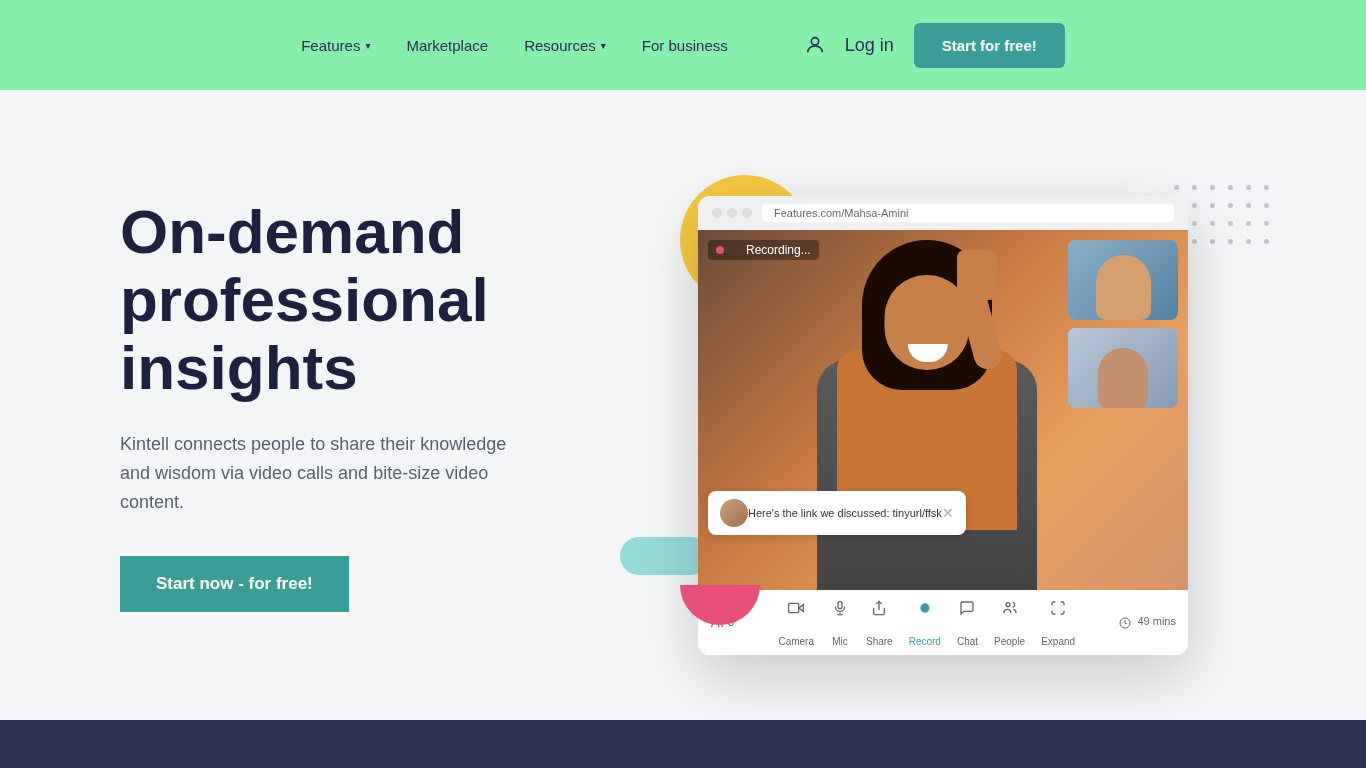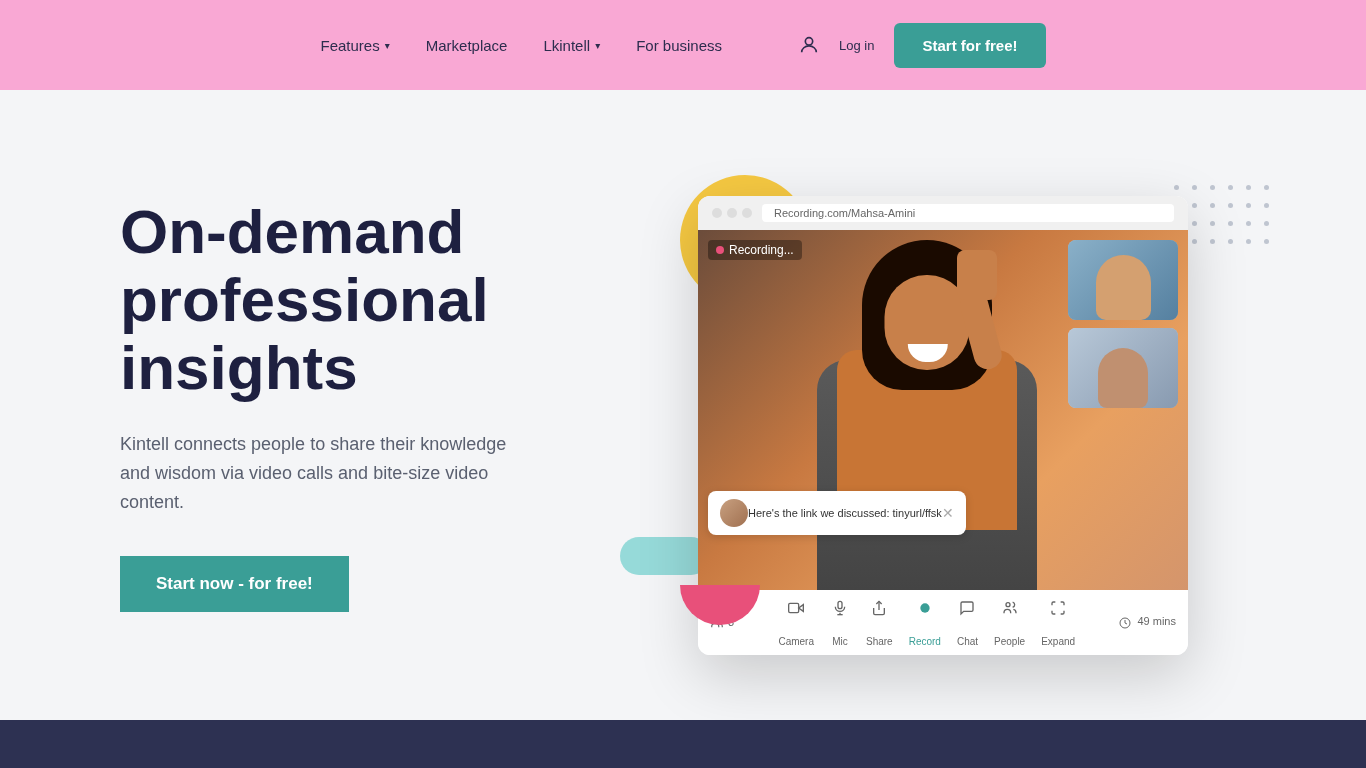--- a/index.html
+++ b/index.html
@@ -3,21 +3,21 @@
   <meta charset="utf-8">
   <style>
     * { margin: 0; padding: 0; box-sizing: border-box; }
     body { font-family: -apple-system, BlinkMacSystemFont, 'Segoe UI', sans-serif; background: #f4f5f7; overflow-x: hidden; }
 
     
     nav {
       display: flex;
       align-items: center;
       justify-content: center;
-      background: #f9a8d4;
+      background: #86efac;
       padding: 0 40px;
       height: 90px;
       position: relative;
     }
     .nav-inner {
       display: flex;
       align-items: center;
       gap: 36px;
     }
     .nav-link {
@@ -38,21 +38,21 @@
       display: flex;
       align-items: center;
       gap: 20px;
       margin-left: 40px;
     }
     .login-btn {
       display: flex;
       align-items: center;
       gap: 19px;
       color: #2d2d4e;
-      font-size: 13px;
+      font-size: 18px;
       font-weight: 500;
       cursor: pointer;
       background: none;
       border: none;
     }
     .start-btn {
       background: #3a9e96;
       color: white;
       font-size: 15px;
       font-weight: 600;
@@ -223,21 +223,21 @@
       position: relative;
     }
 
     
     .recording-badge {
       position: absolute;
       top: 10px;
       left: 10px;
       display: flex;
       align-items: center;
-      gap: 5px;
+      gap: 22px;
       font-size: 12px;
       color: white;
       background: rgba(0,0,0,0.35);
       padding: 3px 8px;
       border-radius: 4px;
     }
     .rec-dot {
       width: 8px;
       height: 8px;
       background: #e8507a;
@@ -355,21 +355,21 @@
 <nav>
   <div class="nav-inner">
     <a class="nav-link">
       <span>Features</span>
       <span class="chevron">▾</span>
     </a>
     <a class="nav-link">
       <span>Marketplace</span>
     </a>
     <a class="nav-link">
-      <span>Lkintell</span>
+      <span>Resources</span>
       <span class="chevron">▾</span>
     </a>
     <a class="nav-link">
       <span>For business</span>
     </a>
     <div class="nav-right">
       <button class="login-btn">
         <svg class="user-icon" viewBox="0 0 24 24" fill="none" stroke="currentColor" stroke-width="1.8">
           <circle cx="12" cy="8" r="4"></circle>
           <path d="M4 20c0-4 3.6-7 8-7s8 3 8 7"></path>
@@ -427,21 +427,21 @@
         </div>
     </div>
 
     <div class="browser-window">
       <div class="browser-bar">
         <div class="browser-dots">
           <div class="bdot"></div>
           <div class="bdot"></div>
           <div class="bdot"></div>
         </div>
-        <div class="browser-url">Recording.com/Mahsa-Amini</div>
+        <div class="browser-url">Features.com/Mahsa-Amini</div>
       </div>
       <div class="video-main">
         <div class="video-main-bg">
 
           <div style="position:absolute;bottom:0;left:50%;transform:translateX(-55%);width:320px;height:340px;">
 
             <div style="position:absolute;bottom:0;left:50%;transform:translateX(-50%);width:220px;height:230px;background:linear-gradient(180deg,#5a5a5a 0%,#444 100%);border-radius:30px 30px 0 0;"></div>
 
             <div style="position:absolute;bottom:60px;left:50%;transform:translateX(-50%);width:180px;height:180px;background:#c87535;border-radius:20px 20px 0 0;"></div>
 

